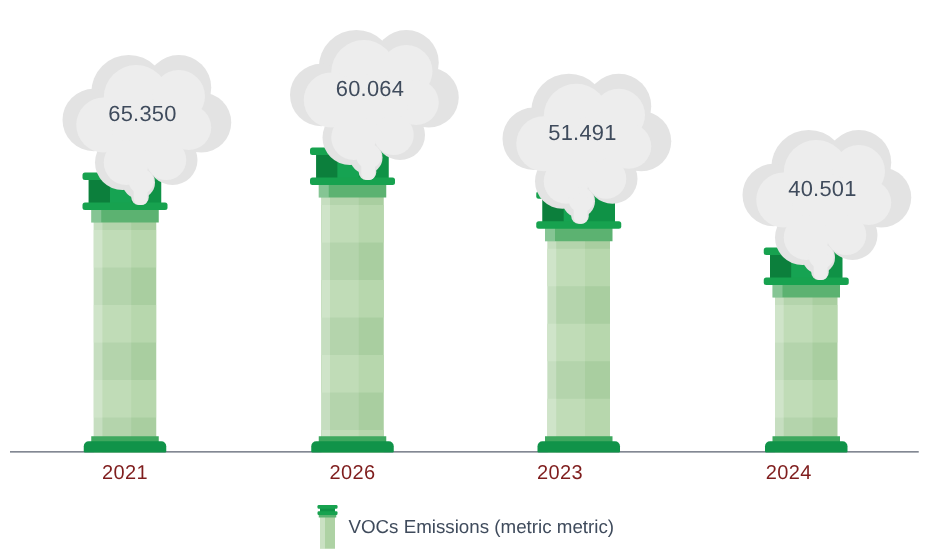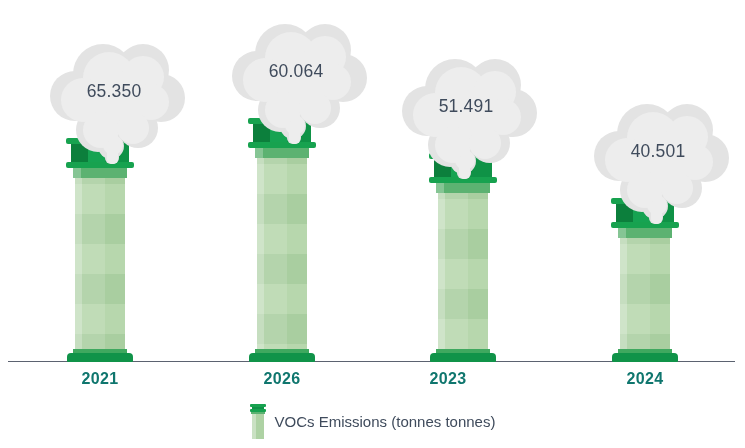--- a/index.html
+++ b/index.html
@@ -89,21 +89,21 @@
   .smoke .value{
     position:absolute;left:0;top:0;width:100%;height:100%;
     display:flex;align-items:center;justify-content:center;
     color:#3f4b5c;font-size:17.5px;letter-spacing:.2px;
     pointer-events:none;
   }
 
   
   .cat-label{
     position:absolute;top:370px;transform:translateX(-50%);
-    color:#0f766e;font-size:16px;font-weight:bold;letter-spacing:.3px;
+    color:#7f1d1d;font-size:16px;font-weight:normal;letter-spacing:.3px;
     white-space:nowrap;
   }
 
   
   .legend{
     position:absolute;left:0;top:404px;width:745px;
     display:flex;align-items:center;justify-content:center;gap:9px;
   }
   .legend-swatch{position:relative;width:16px;height:35px;}
   .legend-swatch .ls-body{
@@ -342,29 +342,29 @@
           </g>
         </svg>
         <div class="value" style="transform: translate(-4px, -13px);">40.501</div>
       </div>
     </div>
 
   <div id="cats">
       <div class="cat-label" style="left: 100px;">2021</div>
       <div class="cat-label" style="left: 282px;">2026</div>
       <div class="cat-label" style="left: 448px;">2023</div>
-      <div class="cat-label" style="left: 645px;">2024</div>
+      <div class="cat-label" style="left: 631px;">2024</div>
     </div>
 
   <div class="legend">
     <span class="legend-swatch">
       <span class="ls-body">
         <span class="ls-body-hl"></span>
       </span>
       <span class="ls-collar"></span>
       <span class="ls-barrel"></span>
       <span class="ls-rim1"></span>
       <span class="ls-rim2"></span>
     </span>
-    <span class="legend-label">VOCs Emissions (tonnes tonnes)</span>
+    <span class="legend-label">VOCs Emissions (metric metric)</span>
   </div>
 
 </div>
 
 </body></html>

